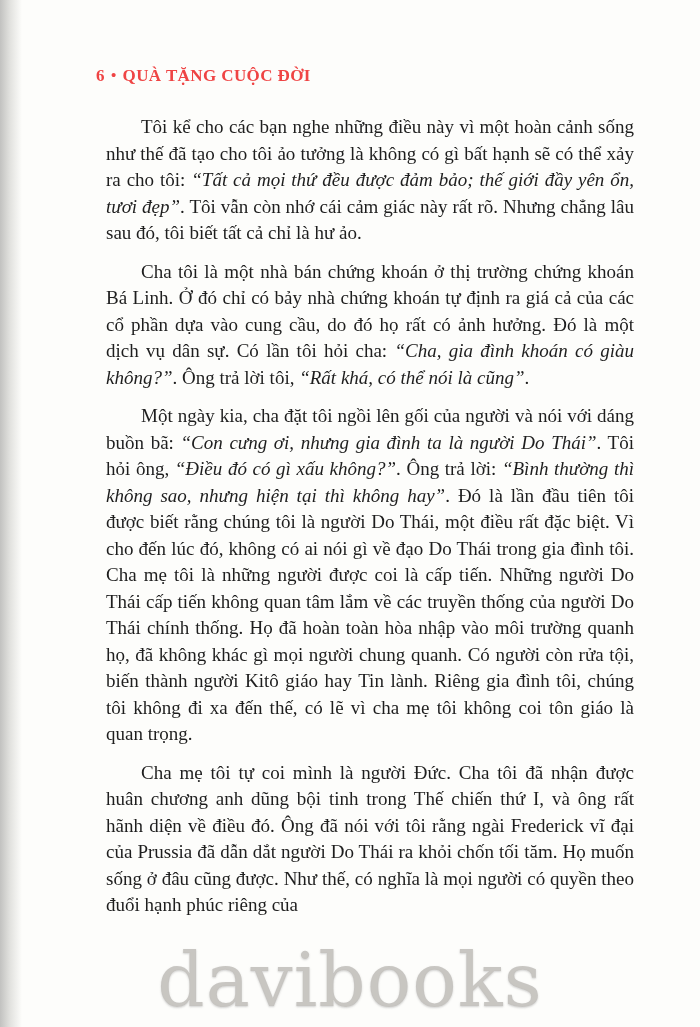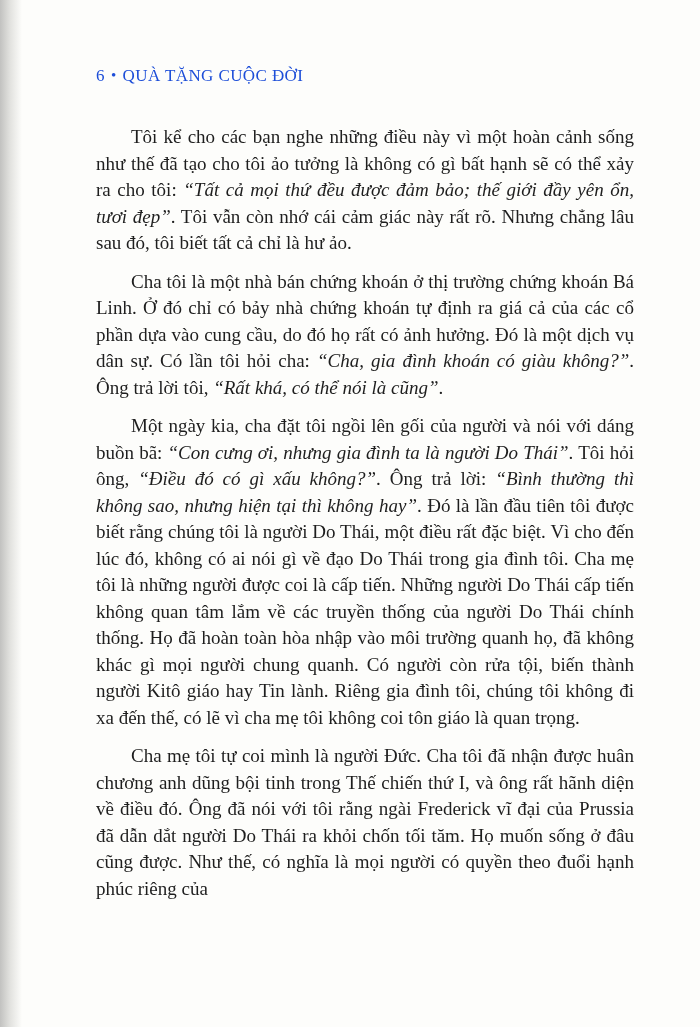--- a/index.html
+++ b/index.html
@@ -20,35 +20,35 @@
     z-index: 1;
   }
   .page-inner {
     position: absolute;
     left: 96px;
     top: 66px;
     width: 538px;
     z-index: 2;
   }
   .running-head {
-    font-weight: normal;
+    font-weight: bold;
     font-size: 17px;
     letter-spacing: .4px;
-    color: #1d4ed8;
-    margin-bottom: 38px;
+    color: #ef4444;
+    margin-bottom: 28px;
     white-space: nowrap;
   }
   .running-head .sep {
     margin: 0 6px;
     font-size: 15px;
     position: relative;
     top: -1px;
   }
   .body-text p {
-    margin: 0 0 12px 0;
+    margin: 0 0 12px 10px;
     text-align: justify;
     text-indent: 35px;
     font-size: 19px;
     line-height: 26.5px;
     color: #1e1e1e;
   }
   .body-text i { font-style: italic; }
   .watermark {
     position: absolute;
     left: 0; right: 0;
@@ -96,15 +96,16 @@
     <div class="body-text">
         <p><span>Tôi kể cho các bạn nghe những điều này vì một hoàn cảnh sống như thế đã tạo cho tôi ảo tưởng là không có gì bất hạnh sẽ có thể xảy ra cho tôi: </span><i>“Tất cả mọi thứ đều được đảm bảo; thế giới đầy yên ổn, tươi đẹp”</i><span>. Tôi vẫn còn nhớ cái cảm giác này rất rõ. Nhưng chẳng lâu sau đó, tôi biết tất cả chỉ là hư ảo.</span></p>
         <p><span>Cha tôi là một nhà bán chứng khoán ở thị trường chứng khoán Bá Linh. Ở đó chỉ có bảy nhà chứng khoán tự định ra giá cả của các cổ phần dựa vào cung cầu, do đó họ rất có ảnh hưởng. Đó là một dịch vụ dân sự. Có lần tôi hỏi cha: </span><i>“Cha, gia đình khoán có giàu không?”</i><span>. Ông trả lời tôi, </span><i>“Rất khá, có thể nói là cũng”</i><span>.</span></p>
         <p><span>Một ngày kia, cha đặt tôi ngồi lên gối của người và nói với dáng buồn bã: </span><i>“Con cưng ơi, nhưng gia đình ta là người Do Thái”</i><span>. Tôi hỏi ông, </span><i>“Điều đó có gì xấu không?”</i><span>. Ông trả lời: </span><i>“Bình thường thì không sao, nhưng hiện tại thì không hay”</i><span>. Đó là lần đầu tiên tôi được biết rằng chúng tôi là người Do Thái, một điều rất đặc biệt. Vì cho đến lúc đó, không có ai nói gì về đạo Do Thái trong gia đình tôi. Cha mẹ tôi là những người được coi là cấp tiến. Những người Do Thái cấp tiến không quan tâm lắm về các truyền thống của người Do Thái chính thống. Họ đã hoàn toàn hòa nhập vào môi trường quanh họ, đã không khác gì mọi người chung quanh. Có người còn rửa tội, biến thành người Kitô giáo hay Tin lành. Riêng gia đình tôi, chúng tôi không đi xa đến thế, có lẽ vì cha mẹ tôi không coi tôn giáo là quan trọng.</span></p>
         <p><span>Cha mẹ tôi tự coi mình là người Đức. Cha tôi đã nhận được huân chương anh dũng bội tinh trong Thế chiến thứ I, và ông rất hãnh diện về điều đó. Ông đã nói với tôi rằng ngài Frederick vĩ đại của Prussia đã dẫn dắt người Do Thái ra khỏi chốn tối tăm. Họ muốn sống ở đâu cũng được. Như thế, có nghĩa là mọi người có quyền theo đuổi hạnh phúc riêng của</span></p>
       </div>
 
   </div>
 
   <div class="watermark">
+    <div class="wm-brand">davibooks</div>
   </div>
 
 </div>
 
 </body></html>

